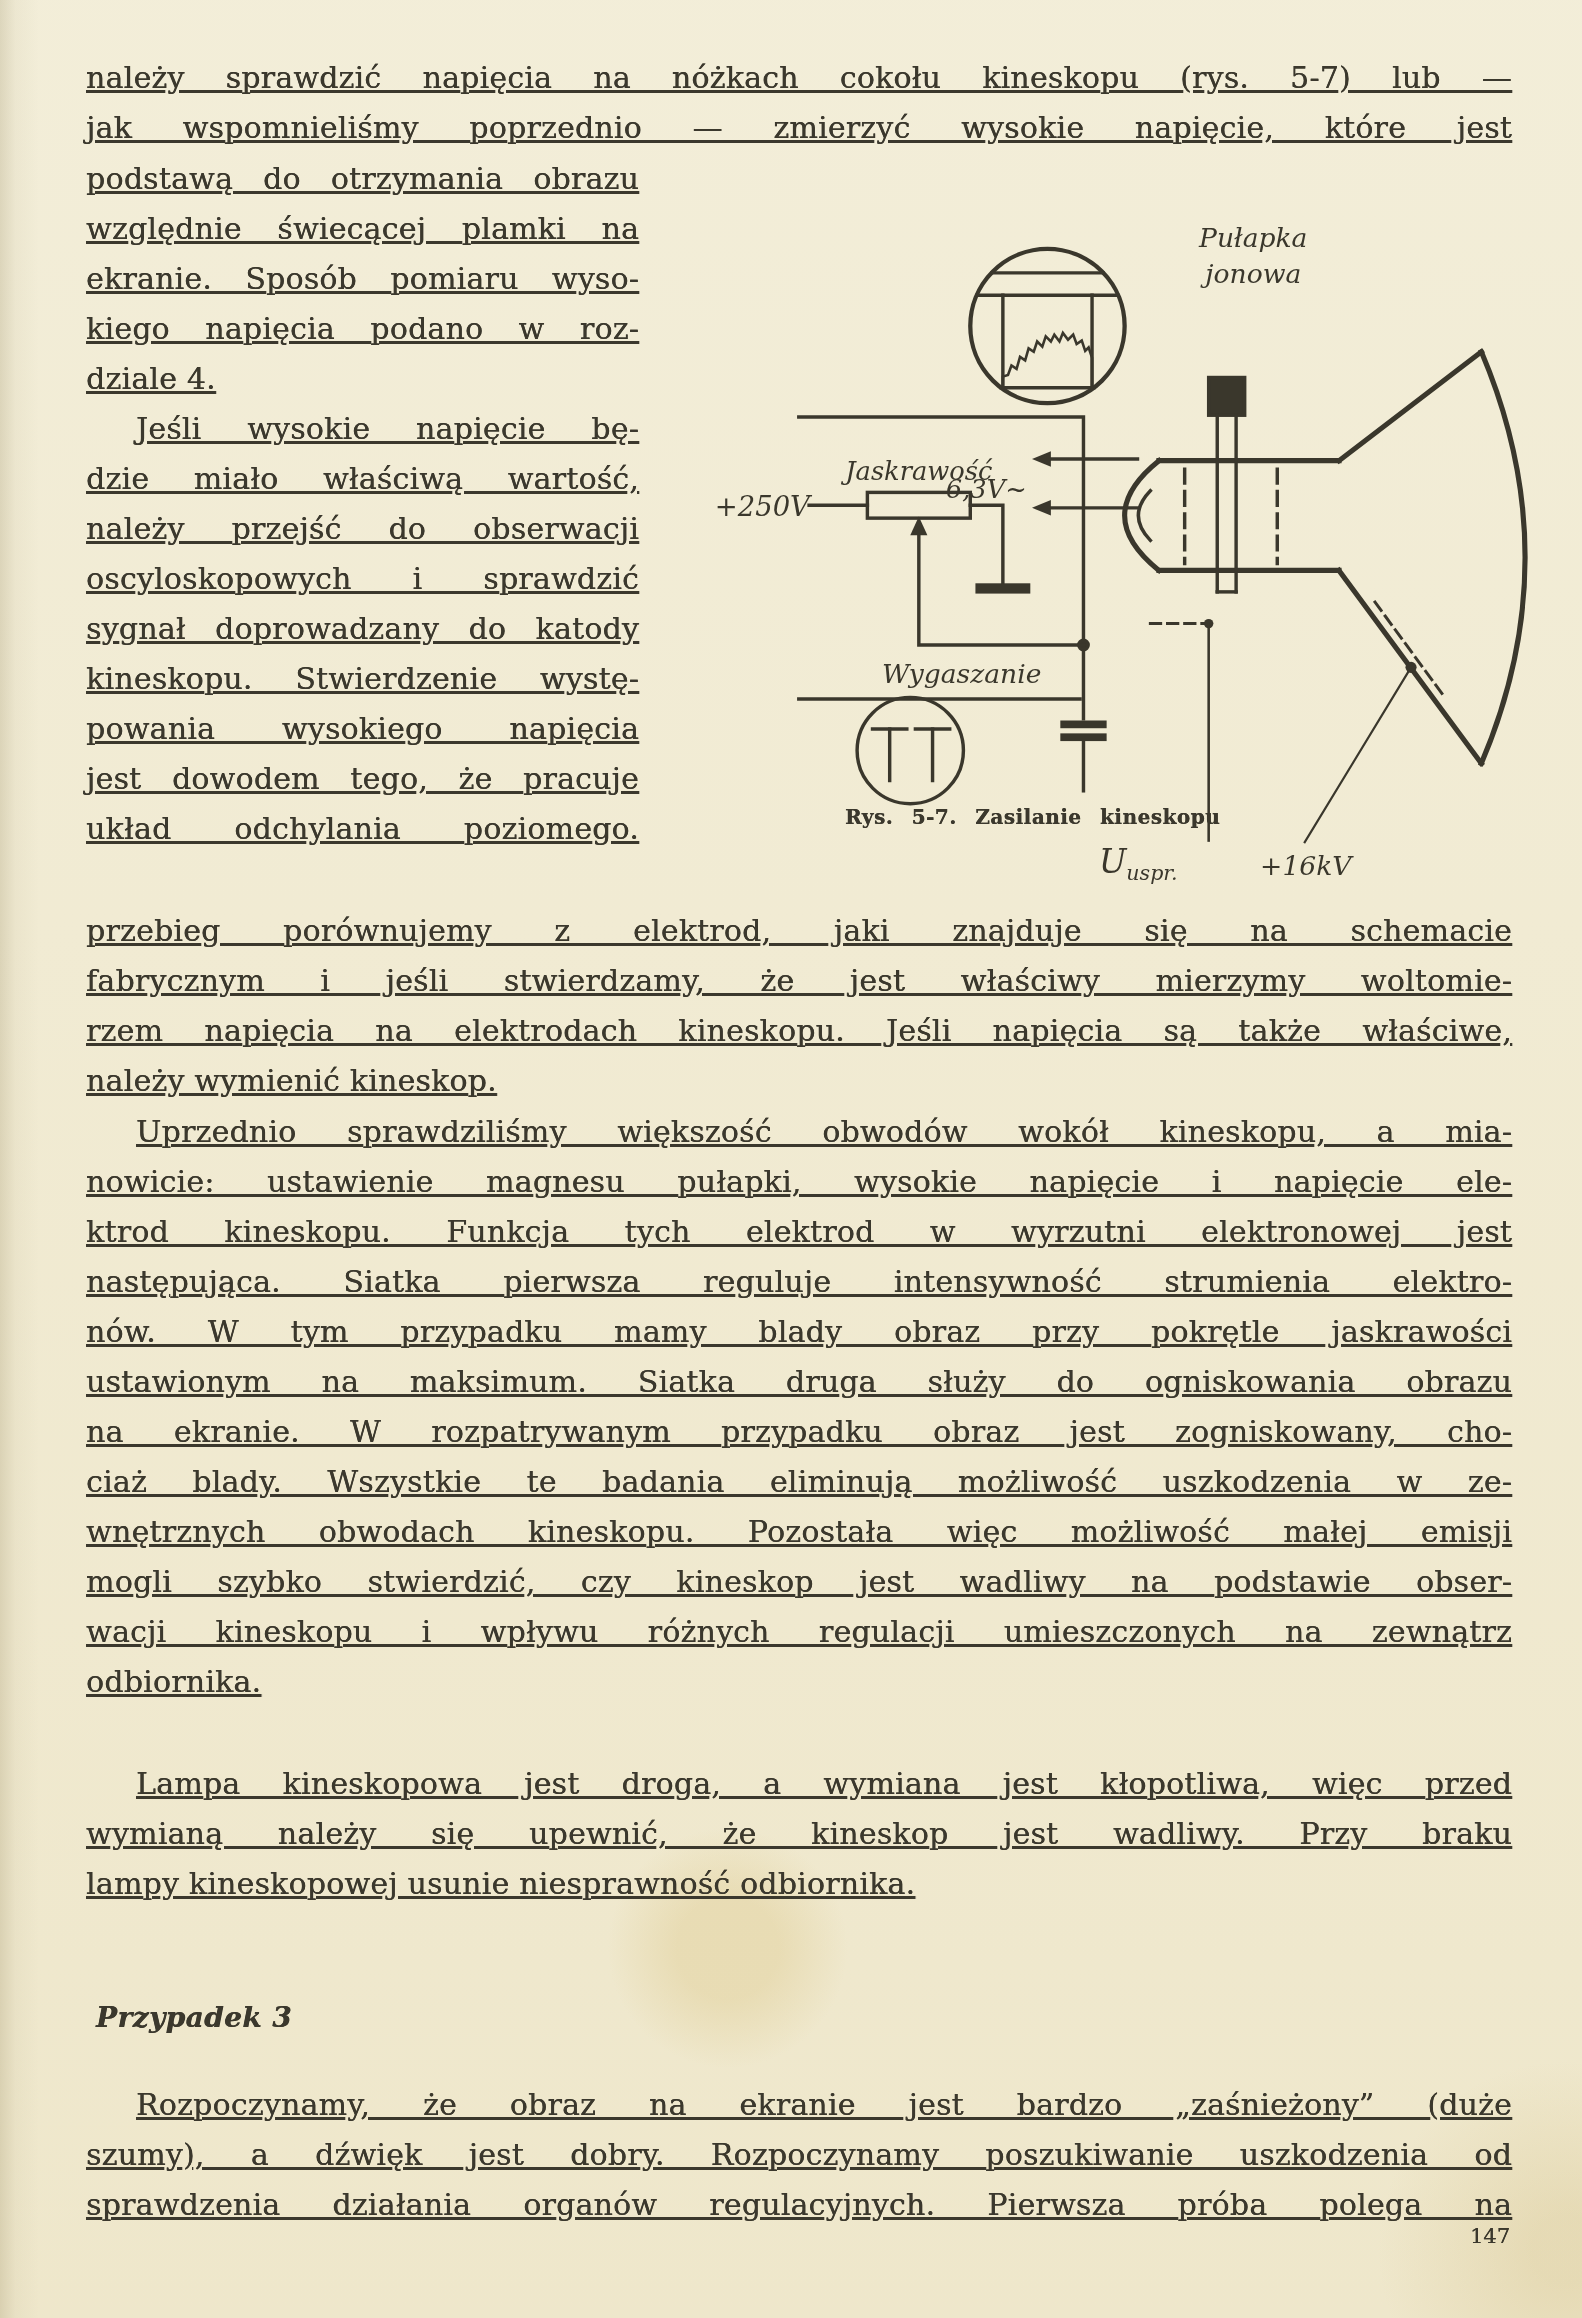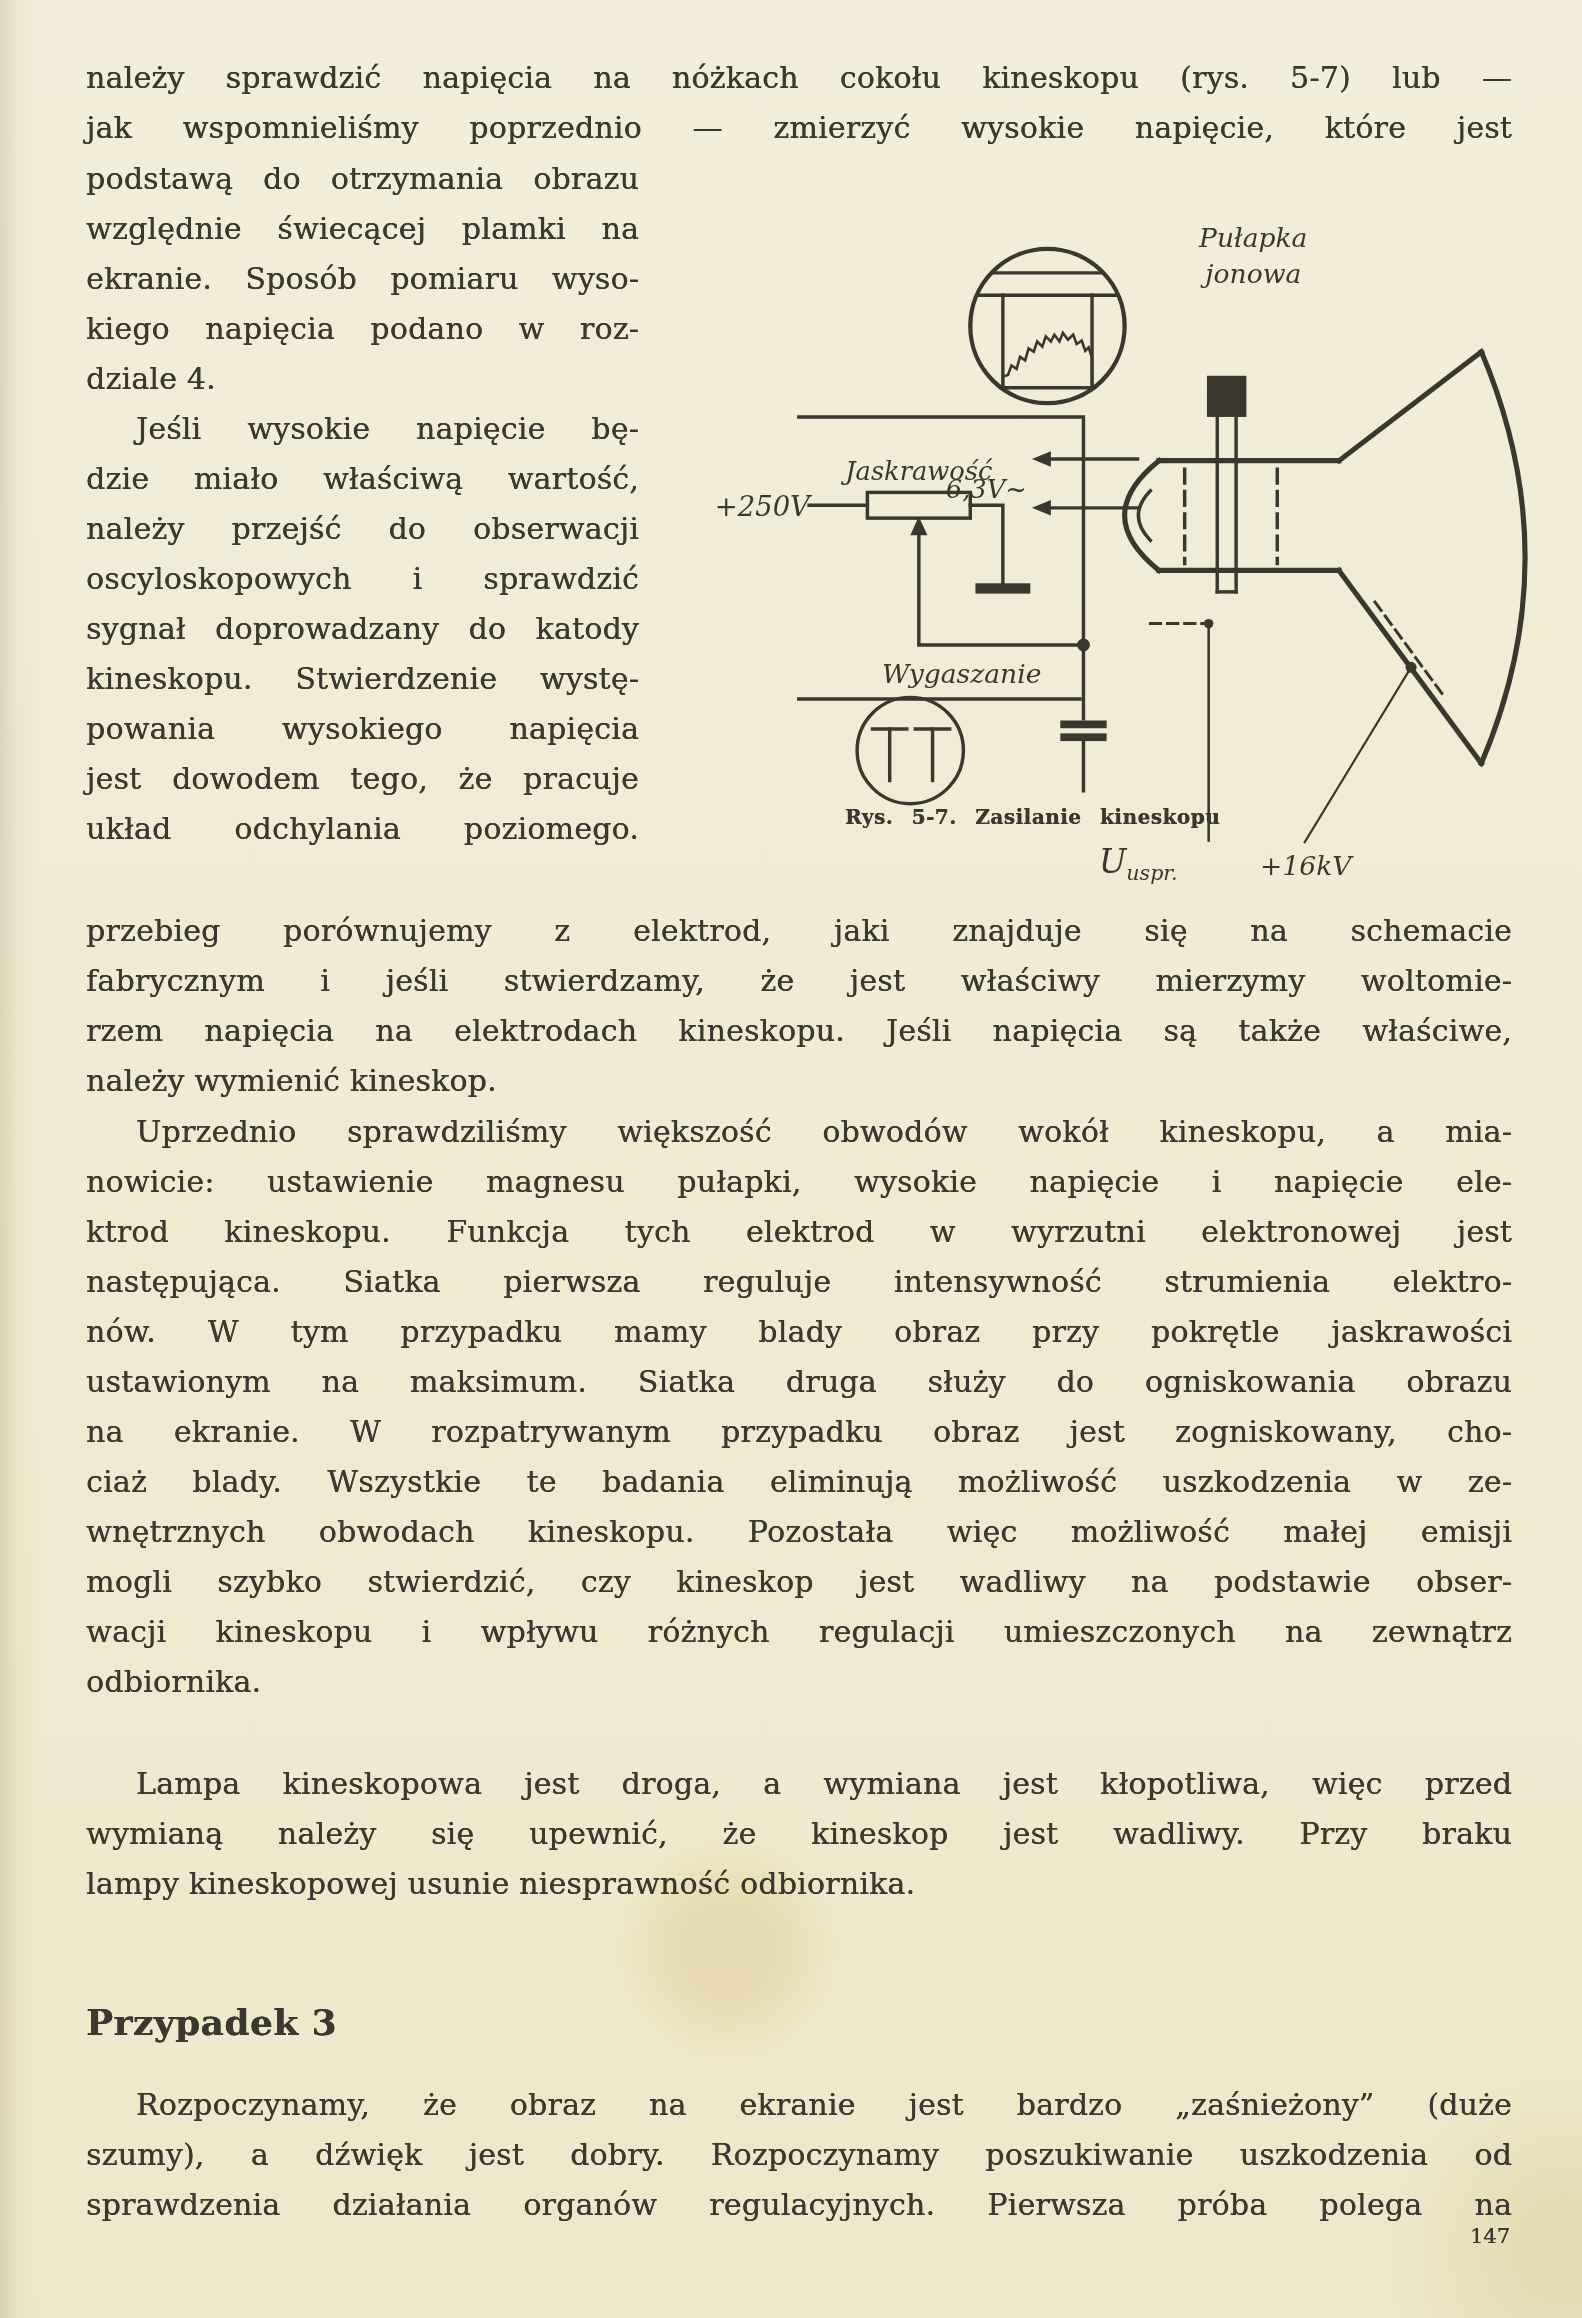--- a/index.html
+++ b/index.html
@@ -8,28 +8,28 @@
     position:relative;overflow:hidden;
     background:#f2edd8;
     background-image:
       radial-gradient(circle at 46% 84%, rgba(208,178,92,0.22) 0 51px, rgba(208,178,92,0.0) 120px),
       radial-gradient(circle at 99% 97%, rgba(190,160,80,0.18) 0 34px, rgba(190,160,80,0.0) 189px),
       linear-gradient(90deg, rgba(120,105,60,0.18) 0px, rgba(120,105,60,0.05) 15.4px, rgba(120,105,60,0) 39px),
       linear-gradient(0deg, rgba(235,225,190,0.5), rgba(245,240,218,0.2));
     font-family:"DejaVu Serif", serif;
     color:#3b382d;
   }
-  .block{position:absolute;left:86px;width:1426px;font-size:30px;line-height:50px;}
+  .block{position:absolute;left:86px;width:1426px;font-size:30px;line-height:50px;text-decoration:underline;}
   .block.narrow{width:553px;}
   .ln{text-align:justify;text-align-last:justify;letter-spacing:0.2px;
       text-shadow:0.3px 0 0 currentColor;white-space:normal;}
   .ln.last{text-align-last:left;}
   .ln.ind{text-indent:50px;}
-  .heading{position:absolute;left:86px;top:2001px;font-size:36px;font-weight:bold;
-      letter-spacing:0.4px;text-shadow:0.3px 0 0 currentColor;}
+  .heading{position:absolute;left:96px;top:2001px;font-size:28px;font-weight:bold;
+      letter-spacing:0.4px;text-shadow:0.3px 0 0 currentColor;font-style:italic;}
   .pagenum{position:absolute;right:72px;top:2224px;font-size:21px;
       text-shadow:0.3px 0 0 currentColor;}
   .figure{position:absolute;left:704px;top:206px;width:879px;height:686px;}
   .figcaption{position:absolute;left:845px;top:805px;width:549px;font-size:20px;
       font-weight:bold;word-spacing:11px;letter-spacing:0.5px;
       text-shadow:0.3px 0 0 currentColor;}
   svg text{font-family:"DejaVu Serif", serif;font-style:italic;}
 </style>
 </head>
 <body>

